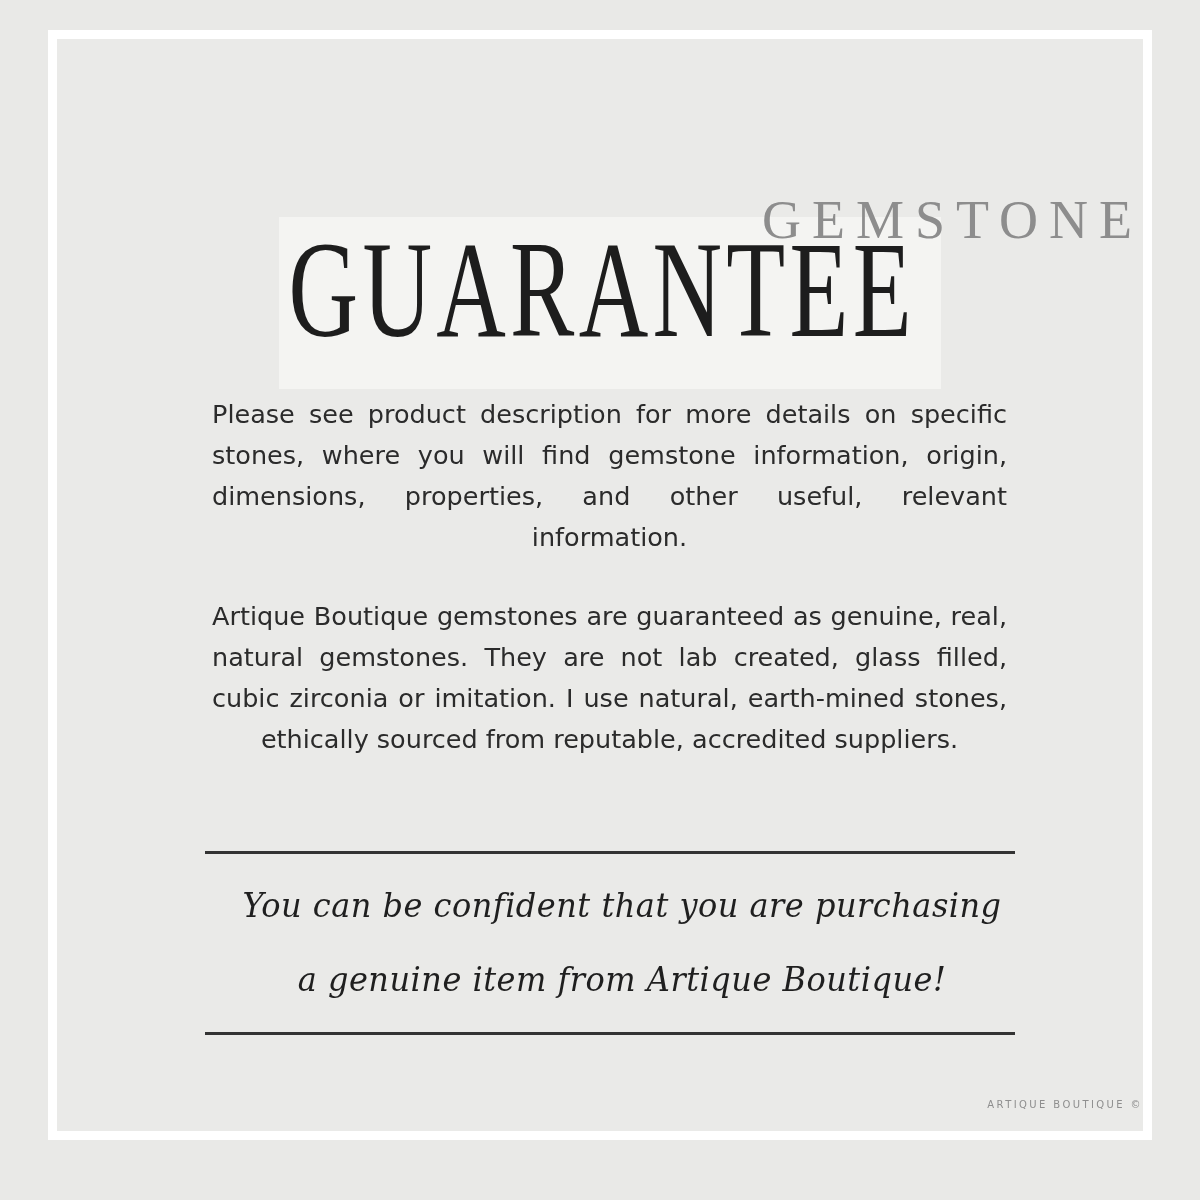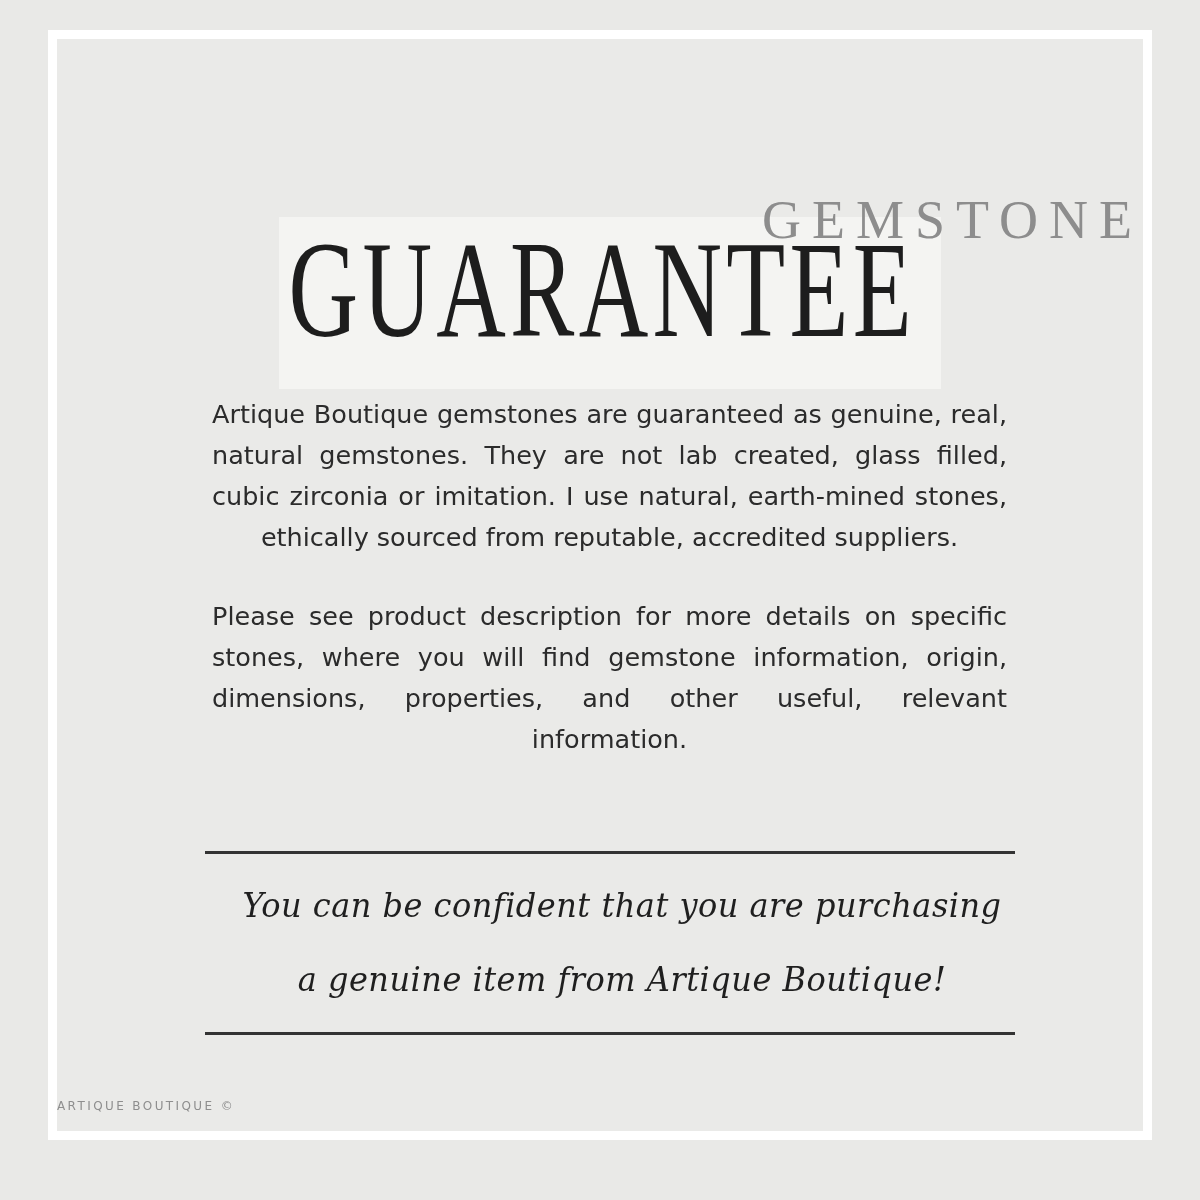--- a/index.html
+++ b/index.html
@@ -130,42 +130,42 @@
     letter-spacing: 0.5px;
     transform: scaleX(0.97);
   }
 
   
   .footer {
     position: absolute;
     left: 0;
     right: 0;
     top: 1060px;
-    text-align: left;
+    text-align: right;
     font-family: "DejaVu Sans", sans-serif;
-    font-size: 12px;
+    font-size: 10px;
     letter-spacing: 2.4px;
     color: #8e8e8e;
   }
 </style>
 </head>
 <body>
 
 <div class="card">
   <div class="inner">
 
     <div class="title-wrap">
       <div class="title-panel"></div>
       <div class="title-small">GEMSTONE</div>
       <div class="title-big">GUARANTEE</div>
     </div>
 
     <div class="body-block">
+      <p class="para center-last">Please see product description for more details on specific stones, where you will find gemstone information, origin, dimensions, properties, and other useful, relevant information.</p>
       <p class="para center-last">Artique Boutique gemstones are guaranteed as genuine, real, natural gemstones. They are not lab created, glass filled, cubic zirconia or imitation. I use natural, earth-mined stones, ethically sourced from reputable, accredited suppliers.</p>
-      <p class="para center-last">Please see product description for more details on specific stones, where you will find gemstone information, origin, dimensions, properties, and other useful, relevant information.</p>
     </div>
 
     <div class="rule rule-top"></div>
 
     <div class="script">
       <div class="script-line">You can be confident that you are purchasing</div>
       <div class="script-line">a genuine item from Artique Boutique!</div>
     </div>
 
     <div class="rule rule-bottom"></div>

